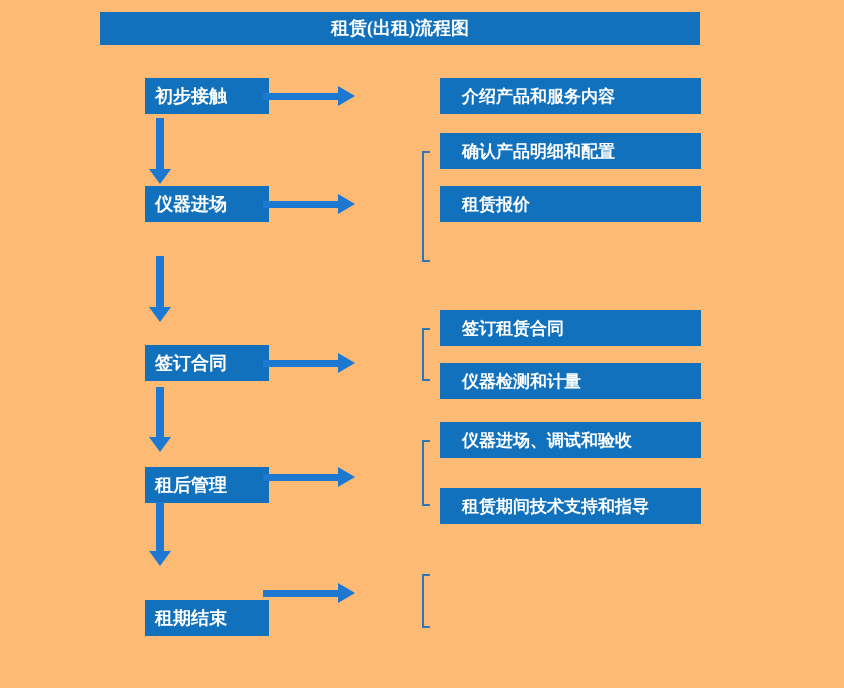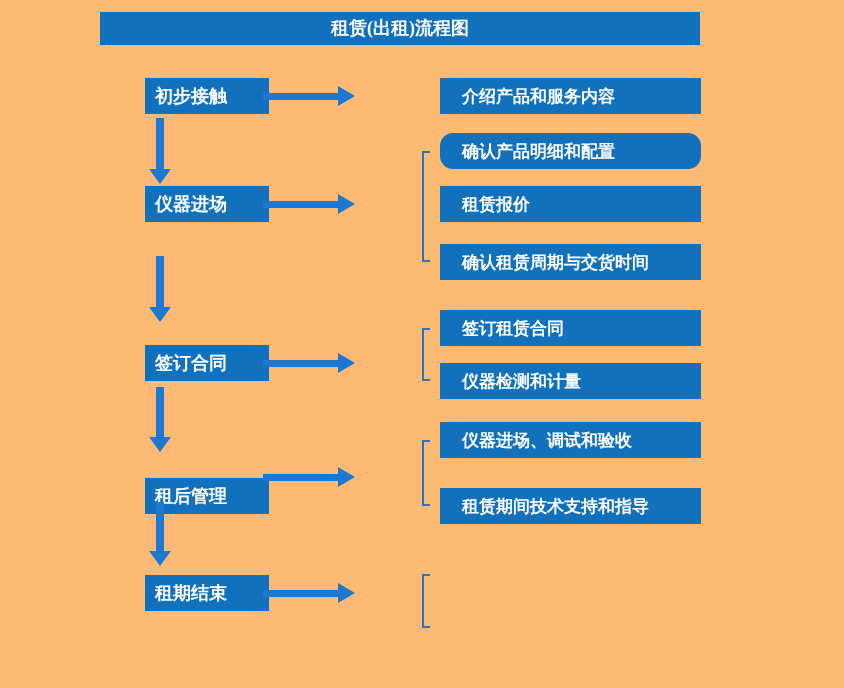--- a/index.html
+++ b/index.html
@@ -55,22 +55,22 @@
 </head>
 <body>
 
 <div class="canvas" style="--box-blue: #1171BD; --arrow-blue: #1C78D0; --bracket-blue: #2E75B6; --text-white: #FFFFFF;">
 
   <div class="title-bar">租赁(出租)流程图</div>
 
   <div class="box step" style="top:78px;">初步接触</div>
   <div class="box step" style="top:186px;">仪器进场</div>
   <div class="box step" style="top:345px;font-family:Liberation Serif, serif;">签订合同</div>
-  <div class="box step" style="top:478px;">租后管理</div>
-  <div class="box step" style="top:575px;text-align:right;">租期结束</div>
+  <div class="box step" style="top:467px;">租后管理</div>
+  <div class="box step" style="top:600px;text-align:right;">租期结束</div>
 
   <div class="h-arrow" style="top:86px;">
       <i class="shaft"></i>
       <i class="head"></i>
     </div>
   <div class="h-arrow" style="top:194px;">
       <i class="shaft"></i>
       <i class="head"></i>
     </div>
   <div class="h-arrow" style="top:353px;">
@@ -103,23 +103,22 @@
       <i class="head"></i>
     </div>
 
   <div class="bracket" style="top:151px;height:111px;"></div>
   <div class="bracket" style="top:328px;height:53px;"></div>
   <div class="bracket" style="top:440px;height:66px;"></div>
   <div class="bracket" style="top:574px;height:54px;"></div>
 
   <div class="box out" style="top:78px;">介绍产品和服务内容</div>
 
-  <div class="box out" style="top:133px;border-radius:13px;">确认产品明细和配置</div>
+  <div class="box out" style="top:133px;">确认产品明细和配置</div>
   <div class="box out" style="top:186px;text-align:center;">租赁报价</div>
-  <div class="box out" style="top:244px;">确认租赁周期与交货时间</div>
 
   <div class="box out" style="top:310px;">签订租赁合同</div>
   <div class="box out" style="top:363px;">仪器检测和计量</div>
 
   <div class="box out" style="top:488px;">租赁期间技术支持和指导</div>
   <div class="box out" style="top:422px;">仪器进场、调试和验收</div>
 
 
 </div>
 

